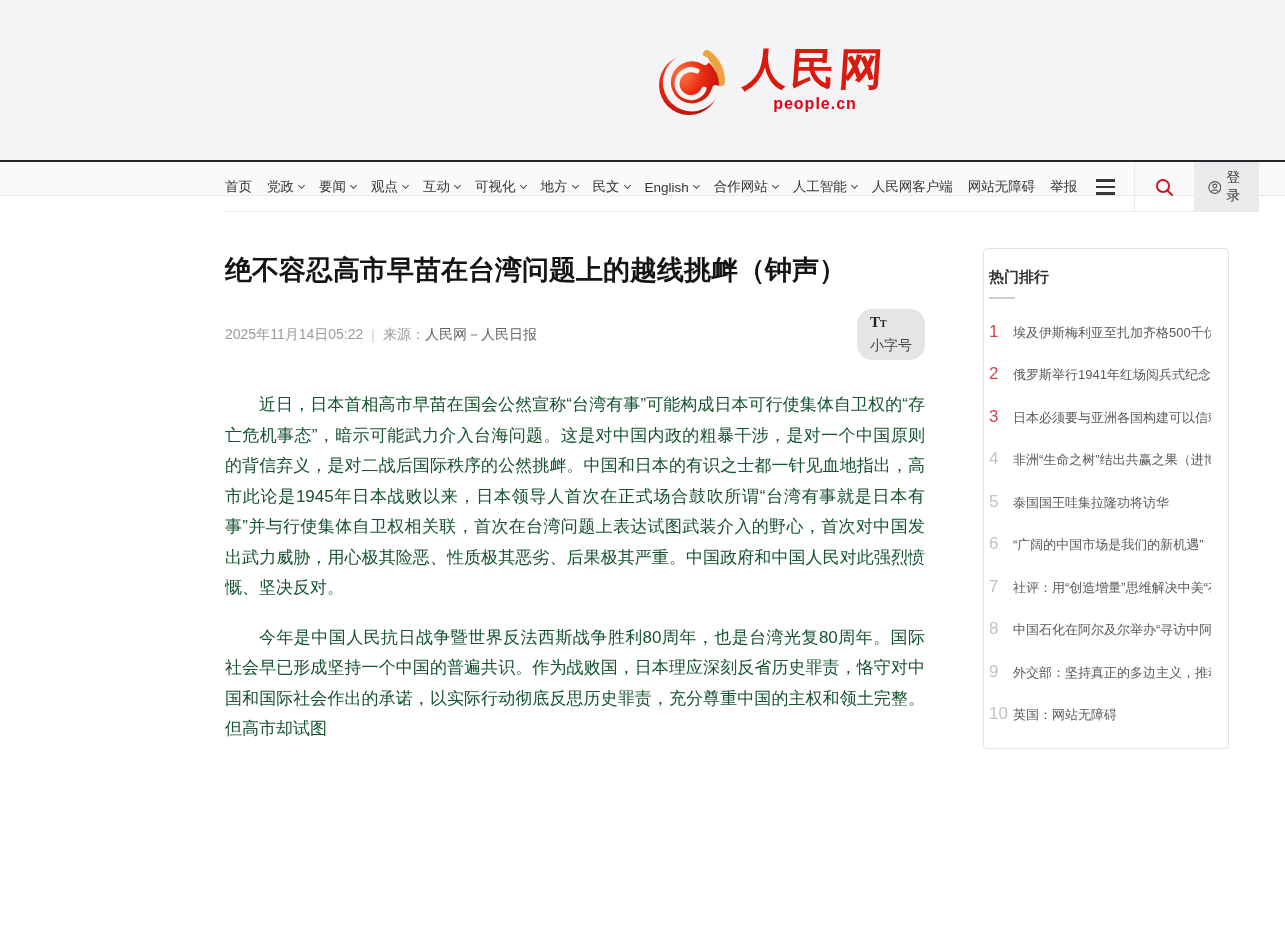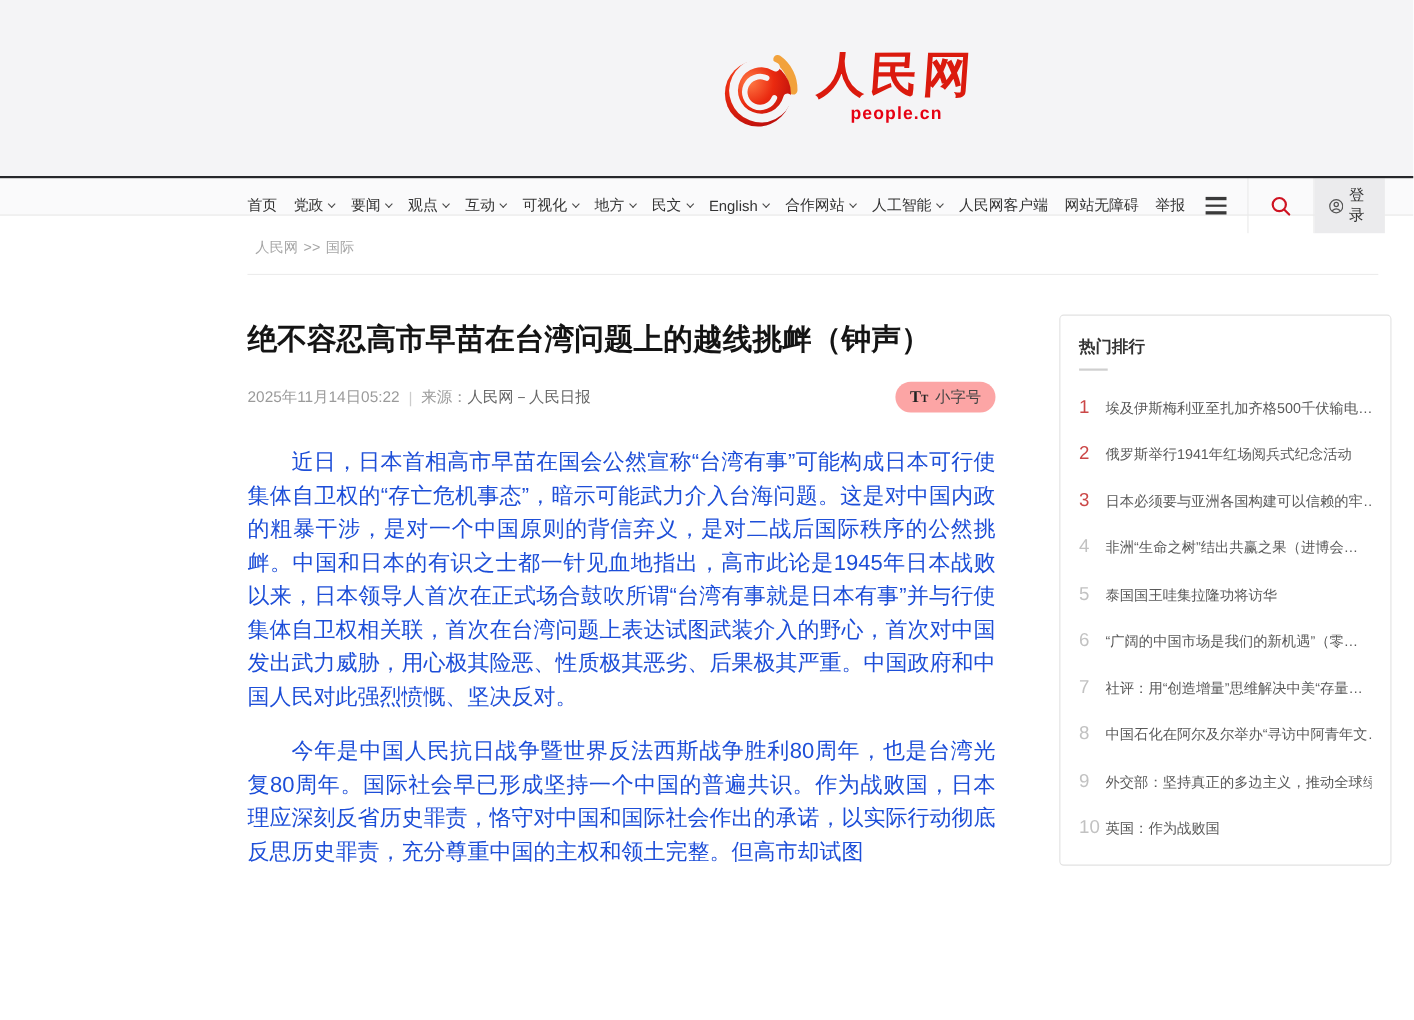--- a/index.html
+++ b/index.html
@@ -64,39 +64,39 @@
   .article-title {
     width: 680px; font-size: 27px; line-height: 44px; font-weight: 700; color: #141414;
   }
   .article-meta {
     margin-top: 17px; display: flex; align-items: center; font-size: 14px; color: #9a9a9a;
   }
   .meta-sep { margin: 0 8px; color: #cccccc; }
   .meta-source-label { color: #9a9a9a; }
   .meta-source { color: #666; cursor: pointer; }
   .font-size-pill {
-    margin-left: auto; background: #fca5a5; border-radius: 15px;
-    padding: 5px 13px; display: flex; align-items: flex-end; gap: 6px;
-    font-size: 14px; color: #444; cursor: pointer;
+    margin-left: auto; background: #e5e5e5; border-radius: 15px;
+    padding: 5px 13px; display: flex; align-items: flex-start; gap: 6px;
+    font-size: 14px; color: #444; cursor: pointer; flex-direction: column;
   }
   .tt-icon { font-family: "Liberation Serif", "DejaVu Serif", serif; color: #222; }
   .tt-large { font-size: 15px; font-weight: 700; }
   .tt-small { font-size: 10px; font-weight: 700; }
 
   .article-body { margin-top: 30px; }
   .article-body p {
-    font-size: 20px; line-height: 30.5px; color: #1d4ed8;
+    font-size: 17px; line-height: 30.5px; color: #14532d;
     text-align: justify; text-indent: 2em; margin-bottom: 19px;
   }
 
   
   .rank-box {
-    width: 302px; align-self: flex-start;
+    width: 246px; align-self: flex-start;
     border: 1px solid #e2e2e2; border-radius: 4px;
-    padding: 19px 17px 24px 17px; background: #fff;
+    padding: 19px 17px 24px 5px; background: #fff;
   }
   .rank-title { font-size: 15px; font-weight: 700; color: #333; }
   .rank-title-rule { width: 26px; height: 2px; background: #cfcfcf; margin-top: 10px; }
   .rank-list { list-style: none; margin-top: 6px; }
   .rank-item { display: flex; align-items: baseline; margin-top: 22.5px; cursor: pointer; }
   .rank-num { width: 24px; flex-shrink: 0; font-size: 17px; color: #c2c2c2; }
   .rank-item.hot .rank-num { color: #cb4747; }
   .rank-text {
     flex: 1; font-size: 13px; color: #595959;
     white-space: nowrap; overflow: hidden;
@@ -206,23 +206,20 @@
           <path d="M4.3 15.2 Q9.5 10.6 14.7 15.2" fill="none" stroke="#555" stroke-width="1.6"></path>
         </svg>
         <span>登录</span>
       </div>
     </div>
   </div>
 </nav>
 
 <div class="content">
 
-  <div class="breadcrumb">
-    <a>人民网</a><span class="crumb-sep">&gt;&gt;</span><a>国际</a>
-  </div>
 
   <div class="content-rule"></div>
 
   <div class="main-grid">
 
     <article>
       <h1 class="article-title">绝不容忍高市早苗在台湾问题上的越线挑衅（钟声）</h1>
 
       <div class="article-meta">
         <span>2025年11月14日05:22</span>
@@ -276,19 +273,19 @@
         <li class="rank-item">
             <span class="rank-num">8</span>
             <span class="rank-text">中国石化在阿尔及尔举办“寻访中阿青年文…</span>
           </li>
         <li class="rank-item">
             <span class="rank-num">9</span>
             <span class="rank-text">外交部：坚持真正的多边主义，推动全球绿…</span>
           </li>
         <li class="rank-item">
             <span class="rank-num">10</span>
-            <span class="rank-text">英国：作为战败国</span>
+            <span class="rank-text">英国：网站无障碍</span>
           </li>
       </ul>
     </aside>
 
   </div>
 </div>
 
 </body></html>

